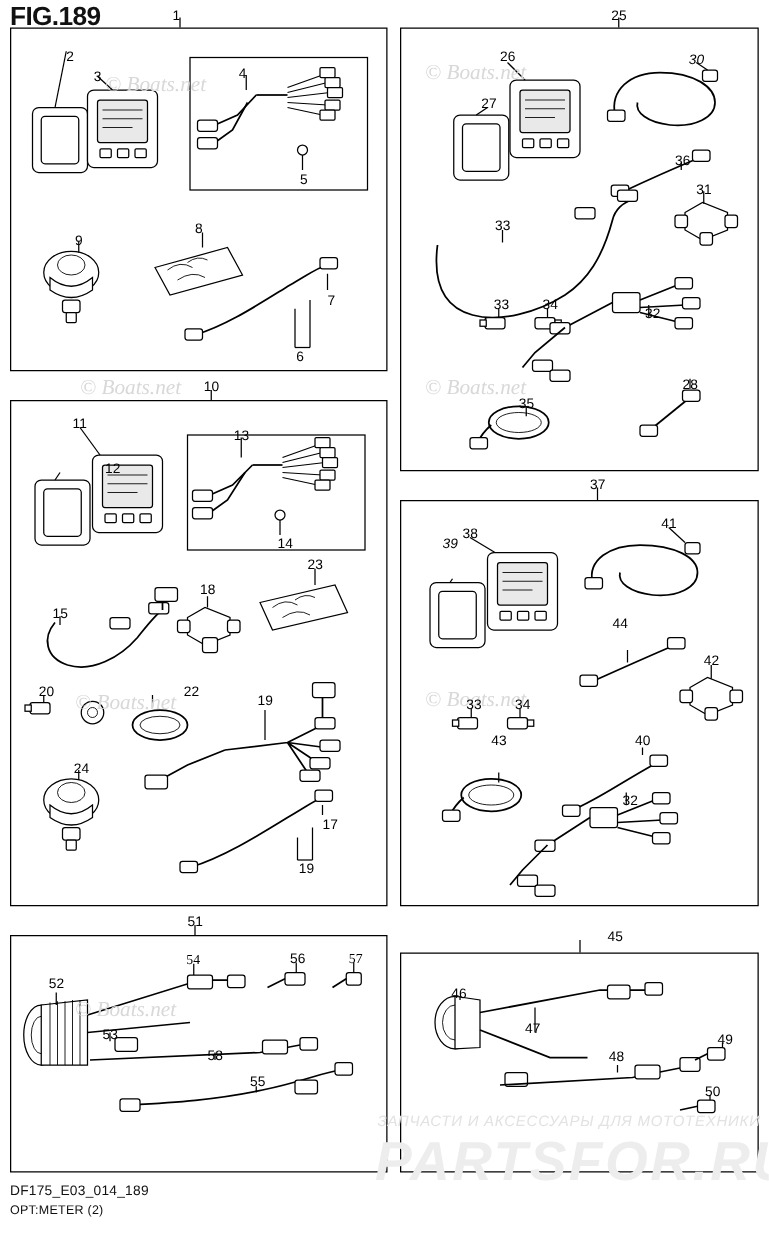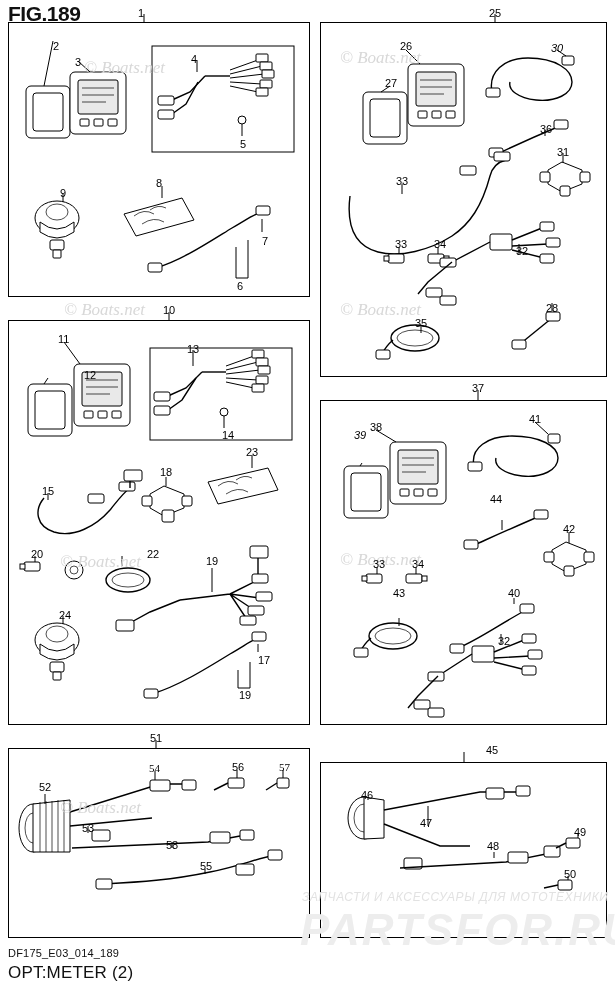--- a/index.html
+++ b/index.html
@@ -19,21 +19,21 @@
     font-size:21px;font-weight:bold;letter-spacing:-0.5px;
   }
 
   
   .footer-code{
     position:absolute;left:8px;top:947px;
     font-size:11px;letter-spacing:0.2px;
   }
   .footer-sub{
     position:absolute;left:8px;top:963px;
-    font-size:17px;letter-spacing:0.2px;
+    font-size:10px;letter-spacing:0.2px;
   }
 
   
   .panel{
     position:absolute;
     border:1.3px solid #000;
     box-sizing:border-box;
     background:transparent;
   }
 

